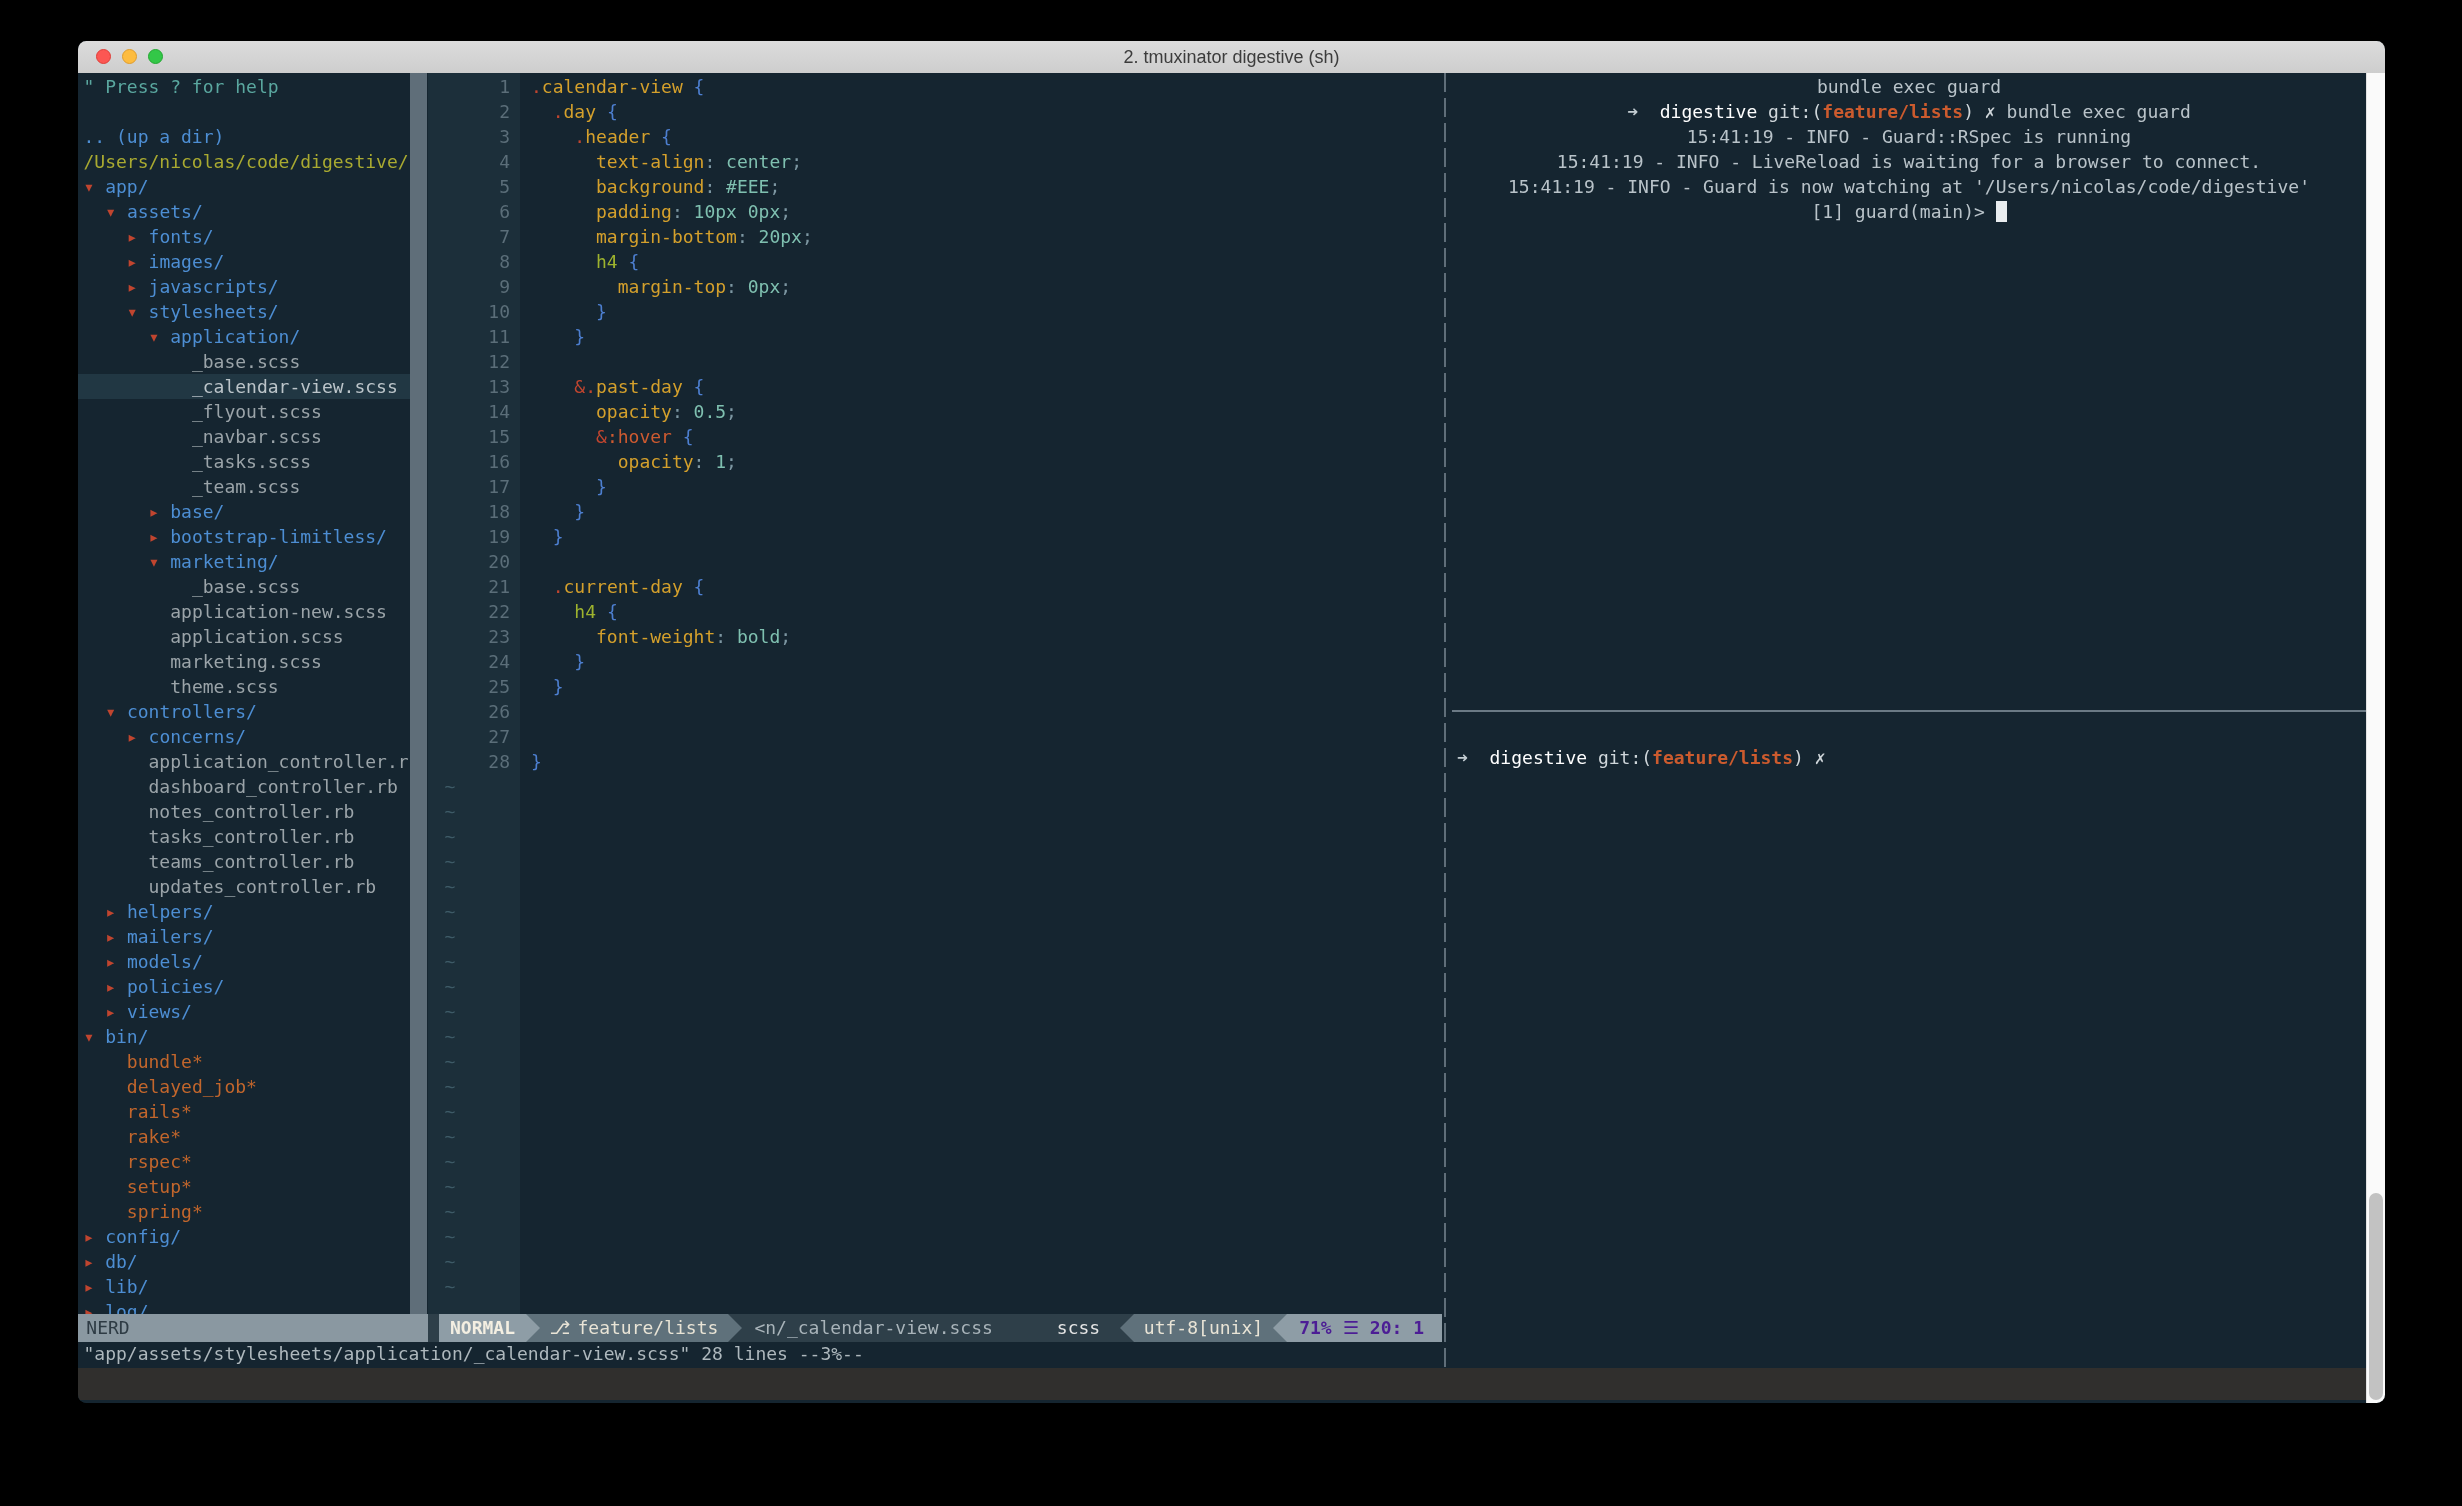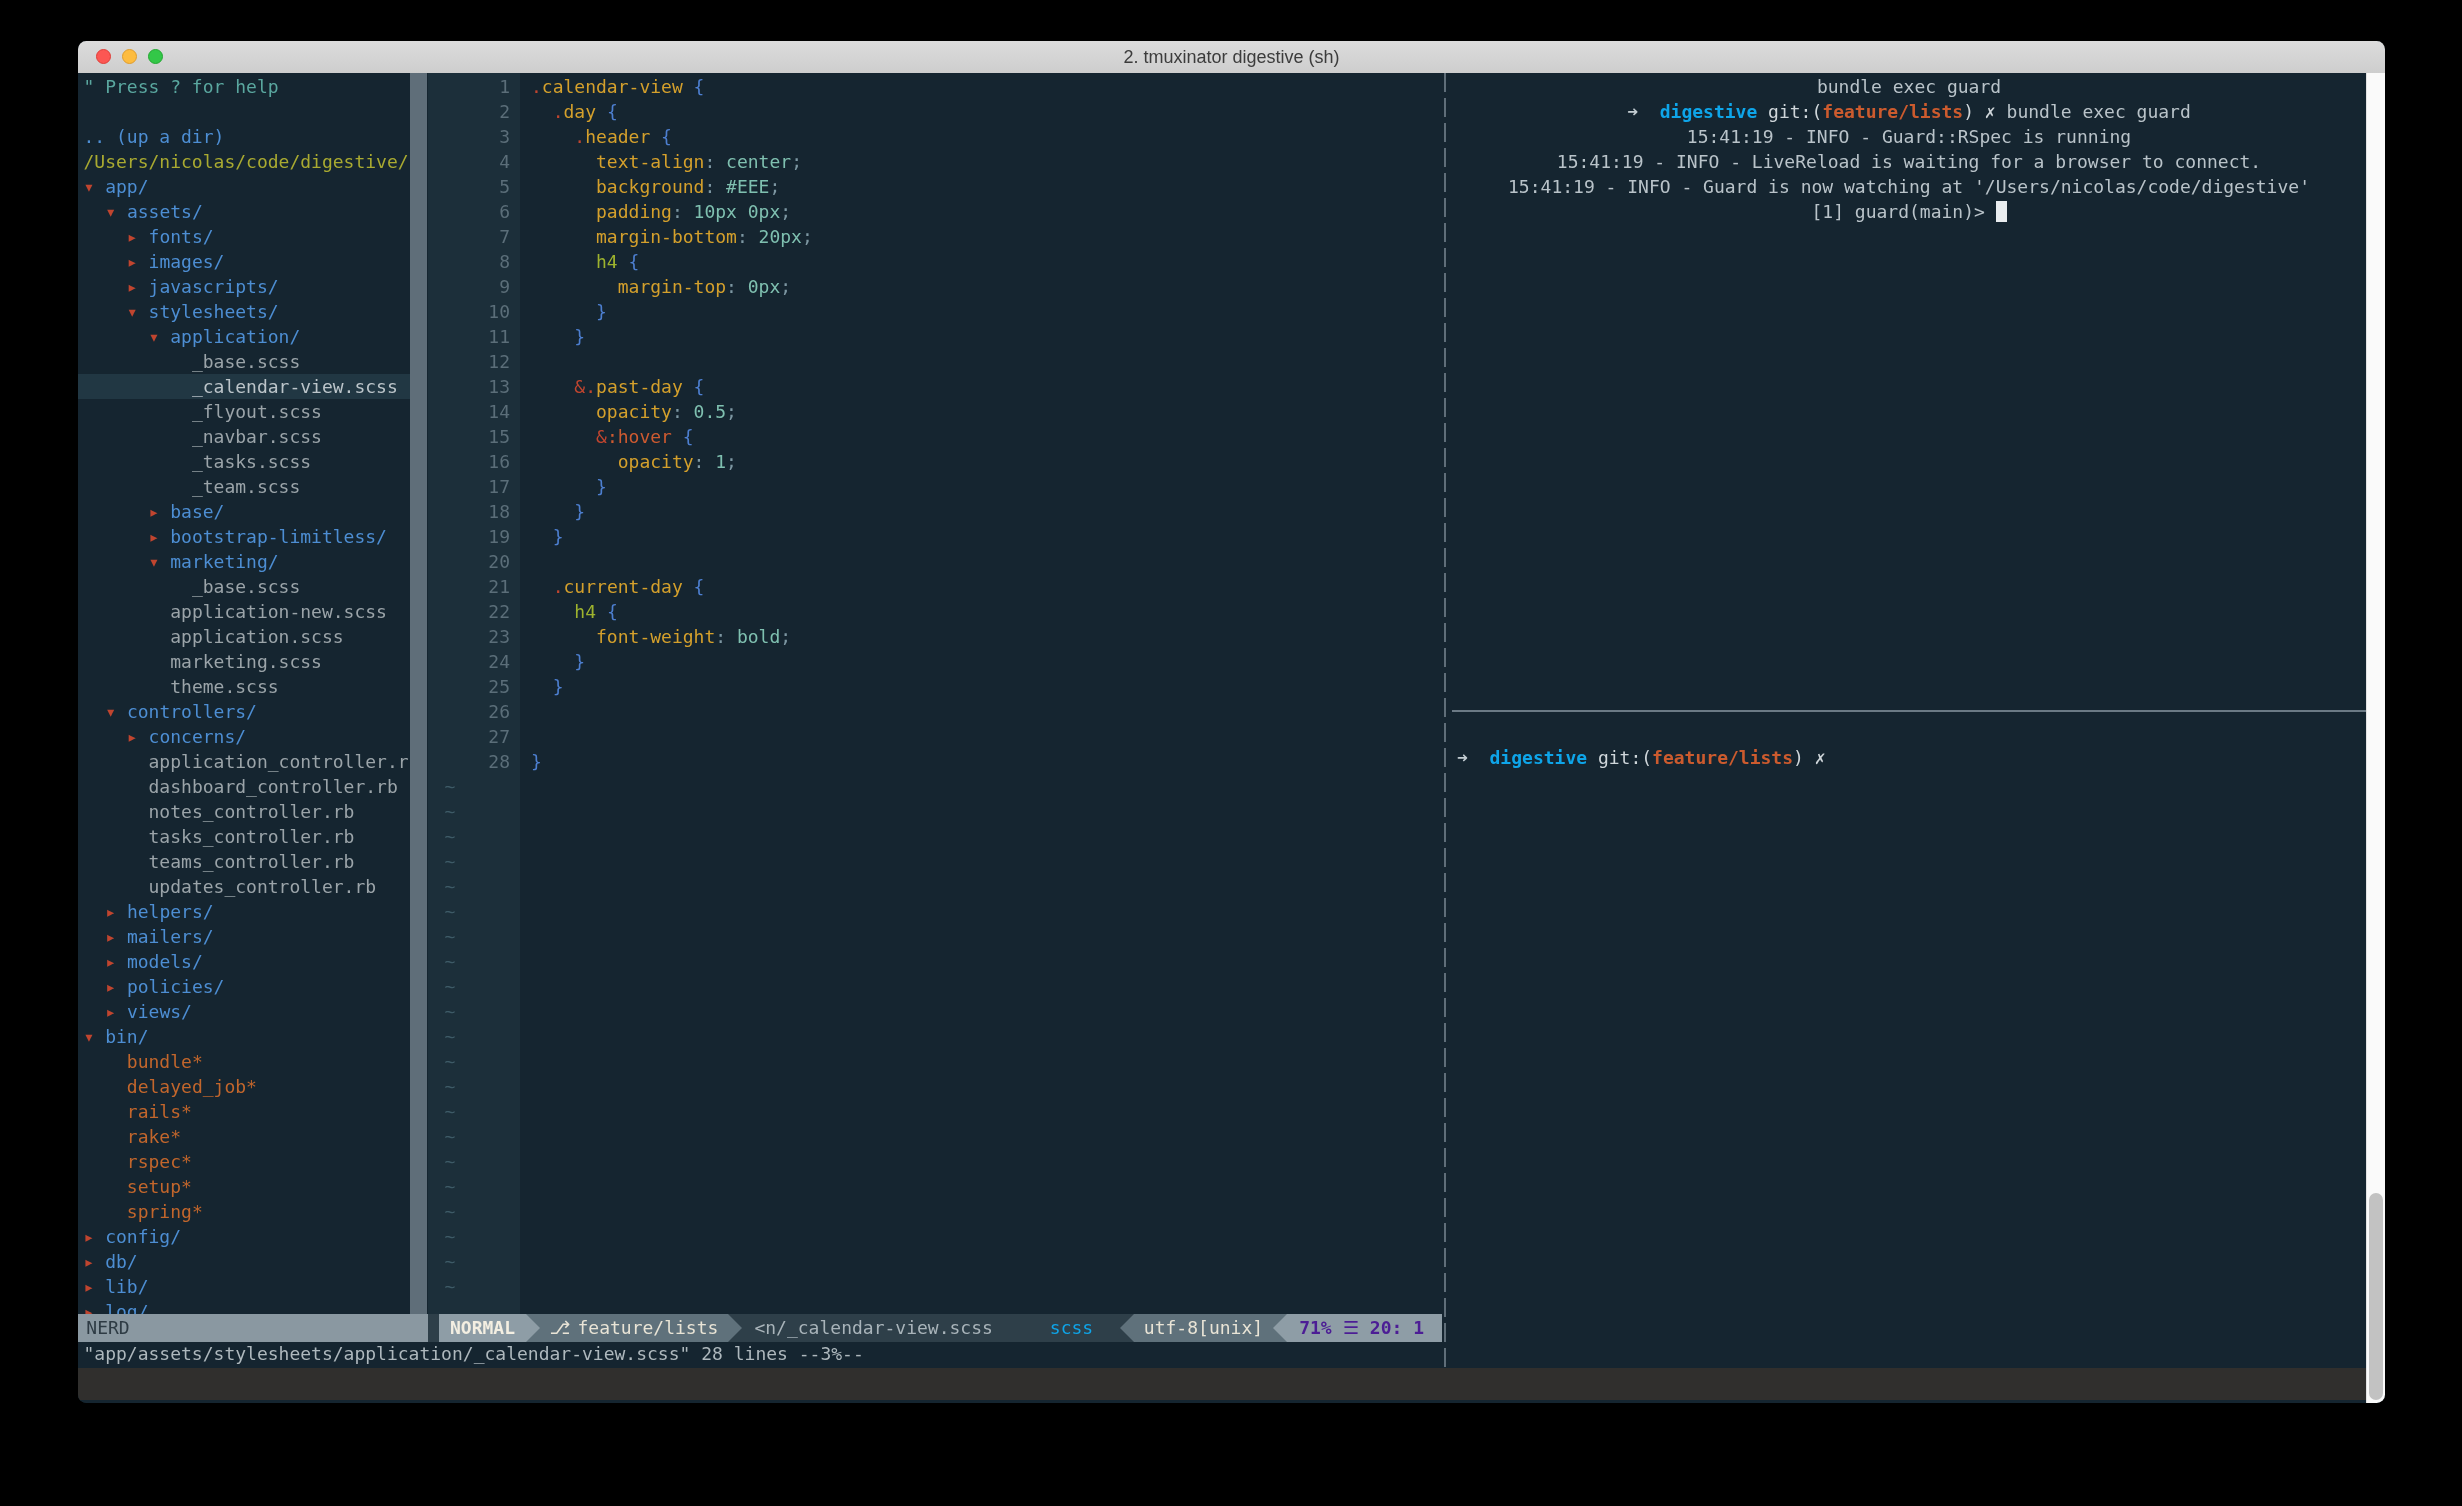--- a/index.html
+++ b/index.html
@@ -54,21 +54,21 @@
   #airline{position:absolute;left:361px;top:1241px;width:1003px;height:28px;display:flex;
     background:var(--c-status_dark,#2e3f49);line-height:28px;font-size:18px;align-items:center;}
   .seg-a{background:var(--c-status_gray,#8e9da6);color:#f4efe2;font-weight:bold;padding:0 11px;}
   .seg-b{background:var(--c-status_gray2,#5f717b);color:#e9e4d6;padding:0 9.7px;}
   .tri{width:0;height:0;border-top:14px solid transparent;border-bottom:14px solid transparent;flex:0 0 auto;}
   .tri.r1{border-left:14px solid var(--c-status_gray,#8e9da6);background:var(--c-status_gray2,#5f717b);}
   .tri.r2{border-left:14px solid var(--c-status_gray2,#5f717b);}
   .tri.l1{border-right:14px solid var(--c-status_gray2,#5f717b);}
   .tri.l2{border-right:14px solid var(--c-status_gray,#8e9da6);background:var(--c-status_gray2,#5f717b);}
   .seg-mid{flex:1;display:flex;color:#a9b4ba;padding-left:12.4px;min-width:0;}
-  .seg-mid .ft{margin-left:auto;margin-right:27px;color:#0ea5e9;}
+  .seg-mid .ft{margin-left:auto;margin-right:20px;color:#e5e5e5;}
   .seg-pos{background:var(--c-status_gray,#8e9da6);color:#4c1d95;font-weight:bold;
     padding:0 18px 0 12.4px;display:flex;}
   .seg-pos .icon{padding:0 11px;font-weight:normal;}
   .branch-icon{padding-right:7px;}
 
   #cmdline{position:absolute;left:0;top:1268px;width:1364px;height:26px;line-height:26px;
     padding-left:5.5px;color:#aeb8bd;white-space:pre;}
 
   
   #tmuxbar{position:absolute;left:0;top:1295px;width:2288px;height:32px;line-height:32px;
@@ -93,21 +93,21 @@
   .sg-punct{color:var(--c-red,#c0452f);}
   .sg-selname{color:var(--c-yellow,#d4a02c);}
   .sg-brace{color:#4d7fd0;}
   .sg-prop{color:var(--c-yellow,#d4a02c);}
   .sg-op{color:#7d97a2;}
   .sg-val{color:var(--c-teal,#7fc0b0);}
   .sg-tag{color:#9db32e;}
   .sg-amp{color:var(--c-red,#c0452f);}
   .sg-pseudo{color:#cd5a30;}
   .sg-parrow{color:#c3cdd2;font-weight:bold;}
-  .sg-pbold{color:#0ea5e9;font-weight:bold;}
+  .sg-pbold{color:#ffffff;font-weight:normal;}
   .sg-pdim{color:#cfd6da;}
   .sg-pbranch{color:var(--c-branch_orange,#cc5b2e);font-weight:bold;}
   .sg-cursor{background:var(--c-cursor,#e9edef);color:#152530;}
 </style>
 </head>
 <body>
 
 <div class="window">
 
   <div class="titlebar">

